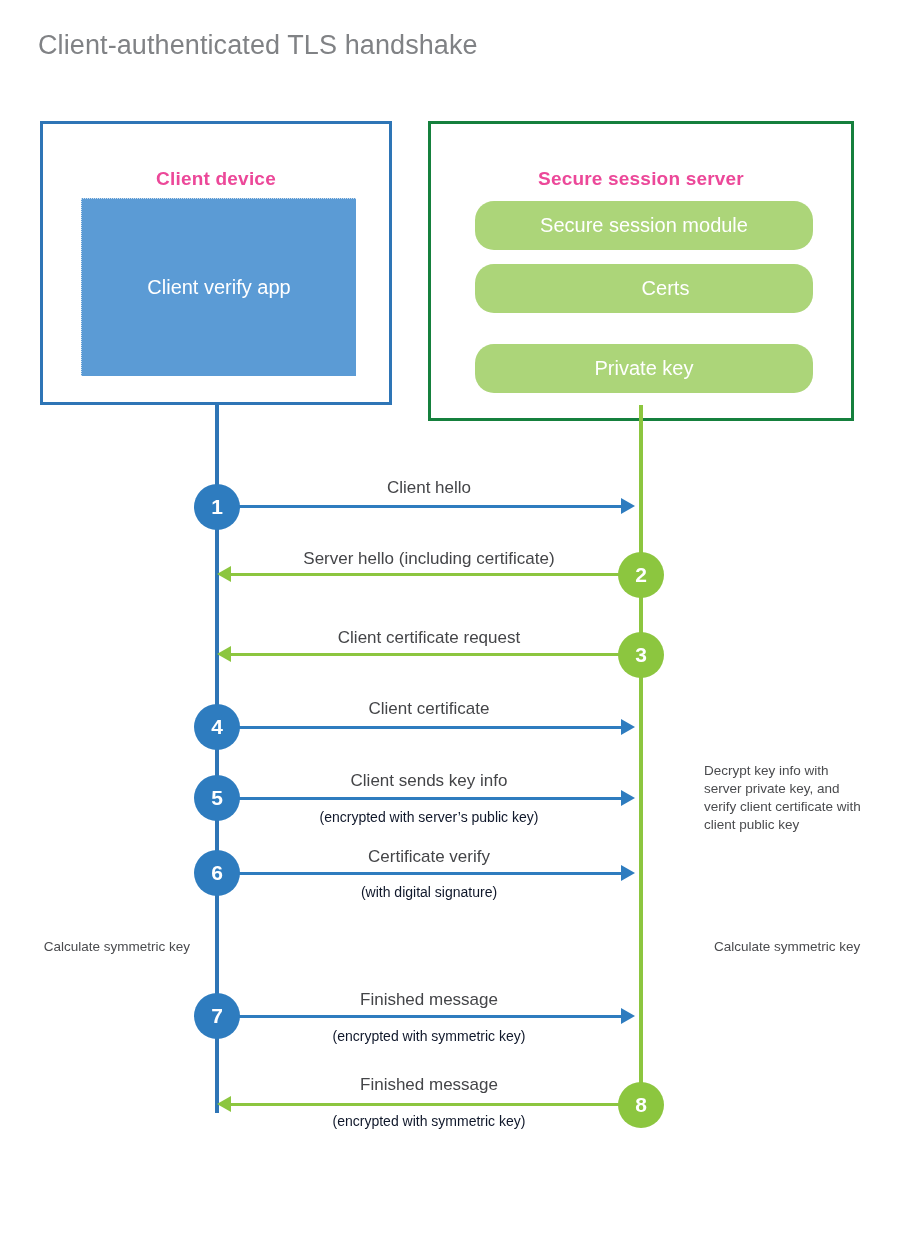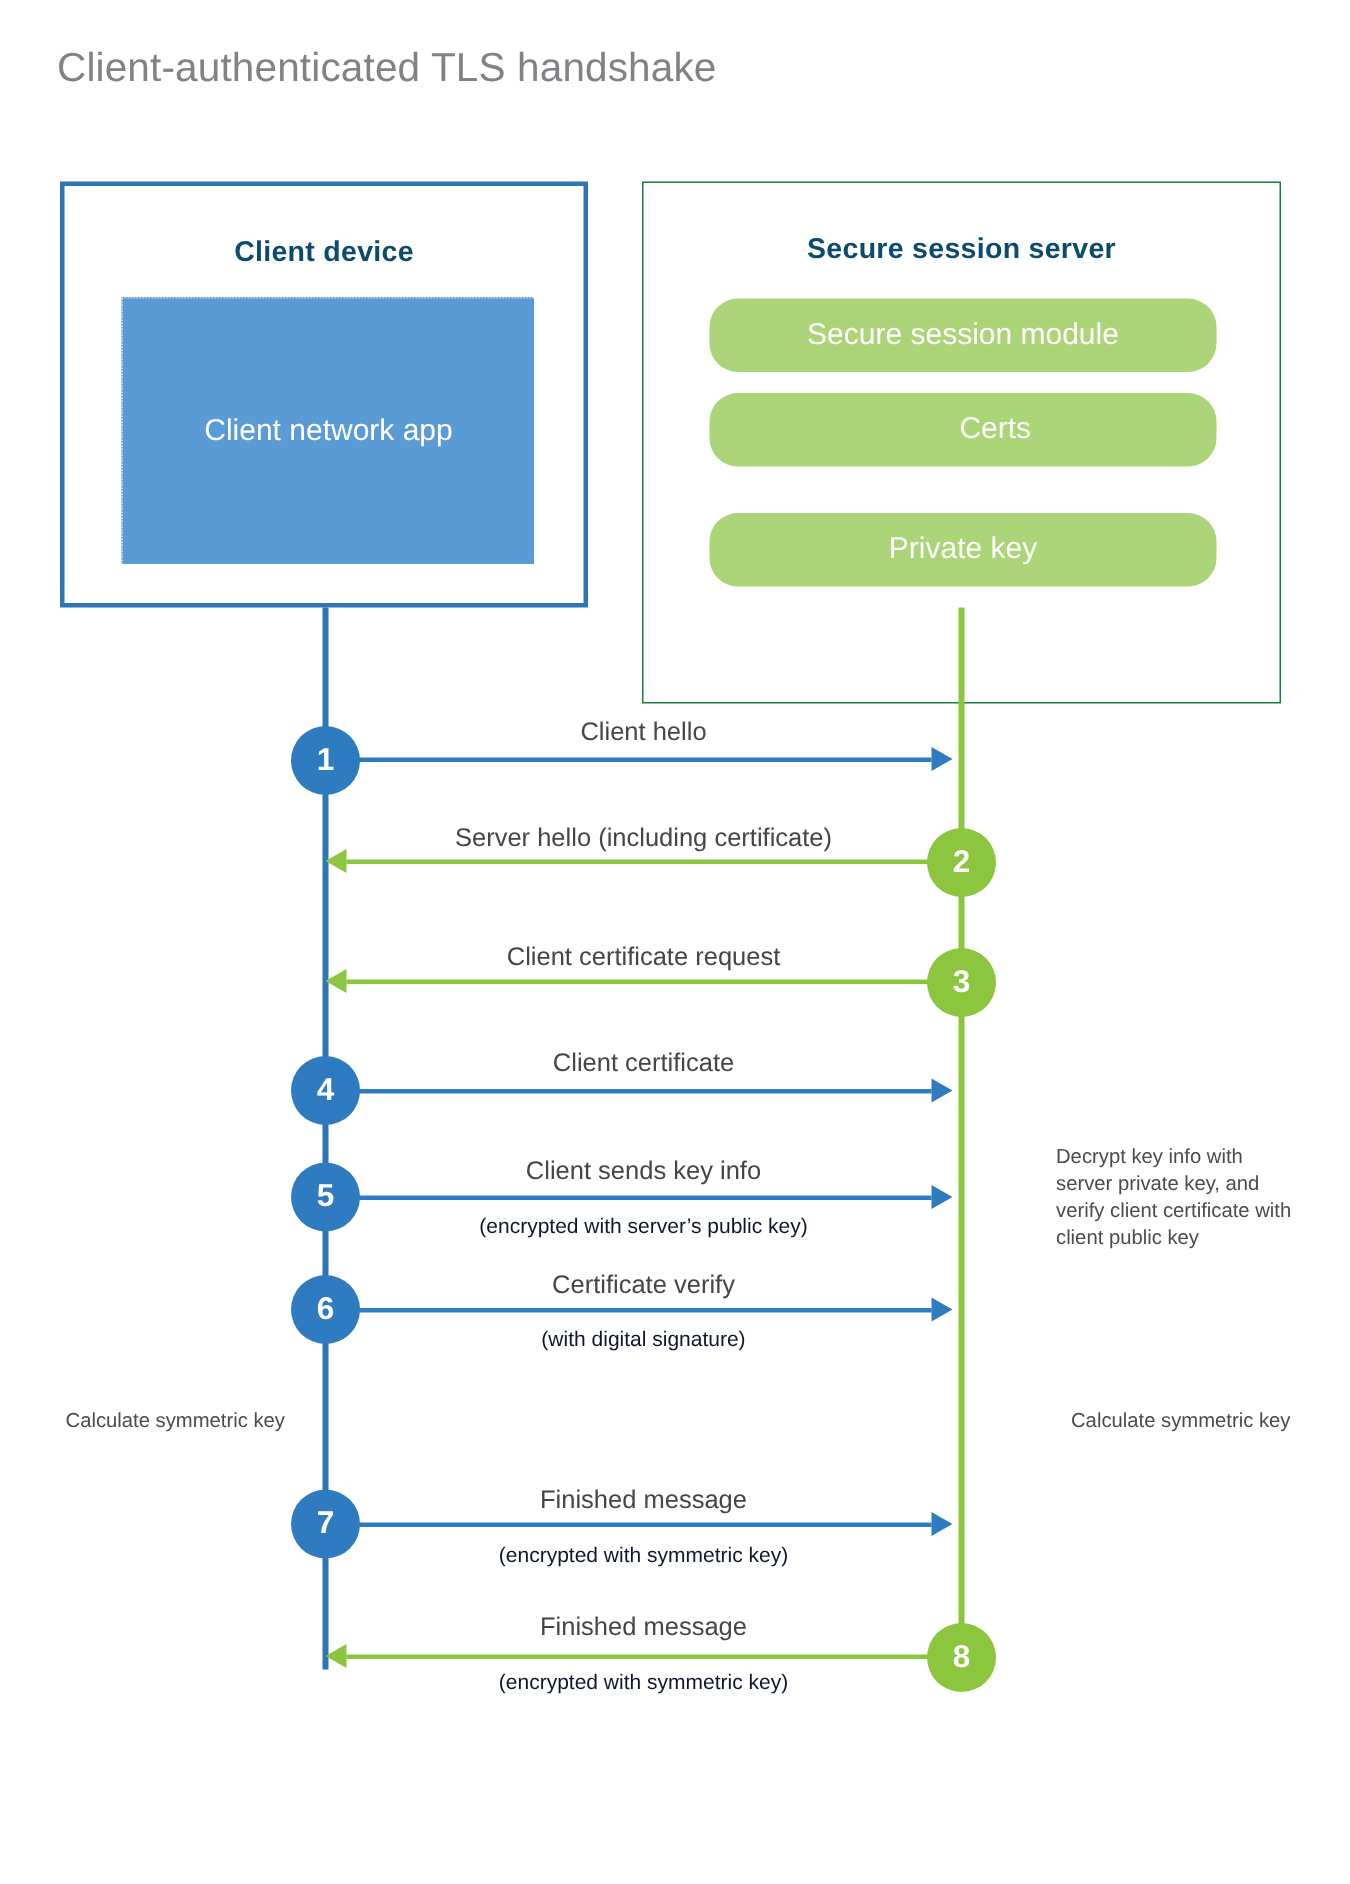--- a/index.html
+++ b/index.html
@@ -31,29 +31,29 @@
     position: absolute;
     background: #ffffff;
   }
   #client-box {
     left: 40px; top: 121px;
     width: 352px; height: 284px;
     border: 3px solid #2E75B6;
   }
   #server-box {
     left: 428px; top: 121px;
-    width: 426px; height: 348px;
-    border: 1px solid #15803d;
+    width: 426px; height: 300px;
+    border: 3px solid #15803d;
   }
   .entity-title {
     text-align: center;
     font-size: 19px;
     font-weight: bold;
-    color: #0c4a6e;
-    margin-top: 34px;
+    color: #ec4899;
+    margin-top: 44px;
     letter-spacing: 0.2px;
   }
 
   
   #client-app-block {
     position: absolute;
     left: 38px; top: 74px;
     width: 275px; height: 178px;
     background: #5B9BD5;
     border-top: 1px dotted #cfe0f0;
@@ -167,21 +167,21 @@
   .side-note.left-note  { text-align: right; }
   .side-note.right-note { text-align: left; margin-left: 37px; }
 </style>
 </head>
 <body>
 
 <div id="page-title">Client-authenticated TLS handshake</div>
 
 <div class="entity-box" id="client-box">
   <div class="entity-title">Client device</div>
-  <div id="client-app-block">Client network app</div>
+  <div id="client-app-block">Client verify app</div>
 </div>
 
 <div class="entity-box" id="server-box">
   <div class="entity-title">Secure session server</div>
   <div class="server-bar" id="server-bar-0">Secure session module</div>
   <div class="server-bar" id="server-bar-1">Certs</div>
   <div class="server-bar" id="server-bar-2">Private key</div>
 </div>
 
 <div class="lifeline" id="client-lifeline"></div>

